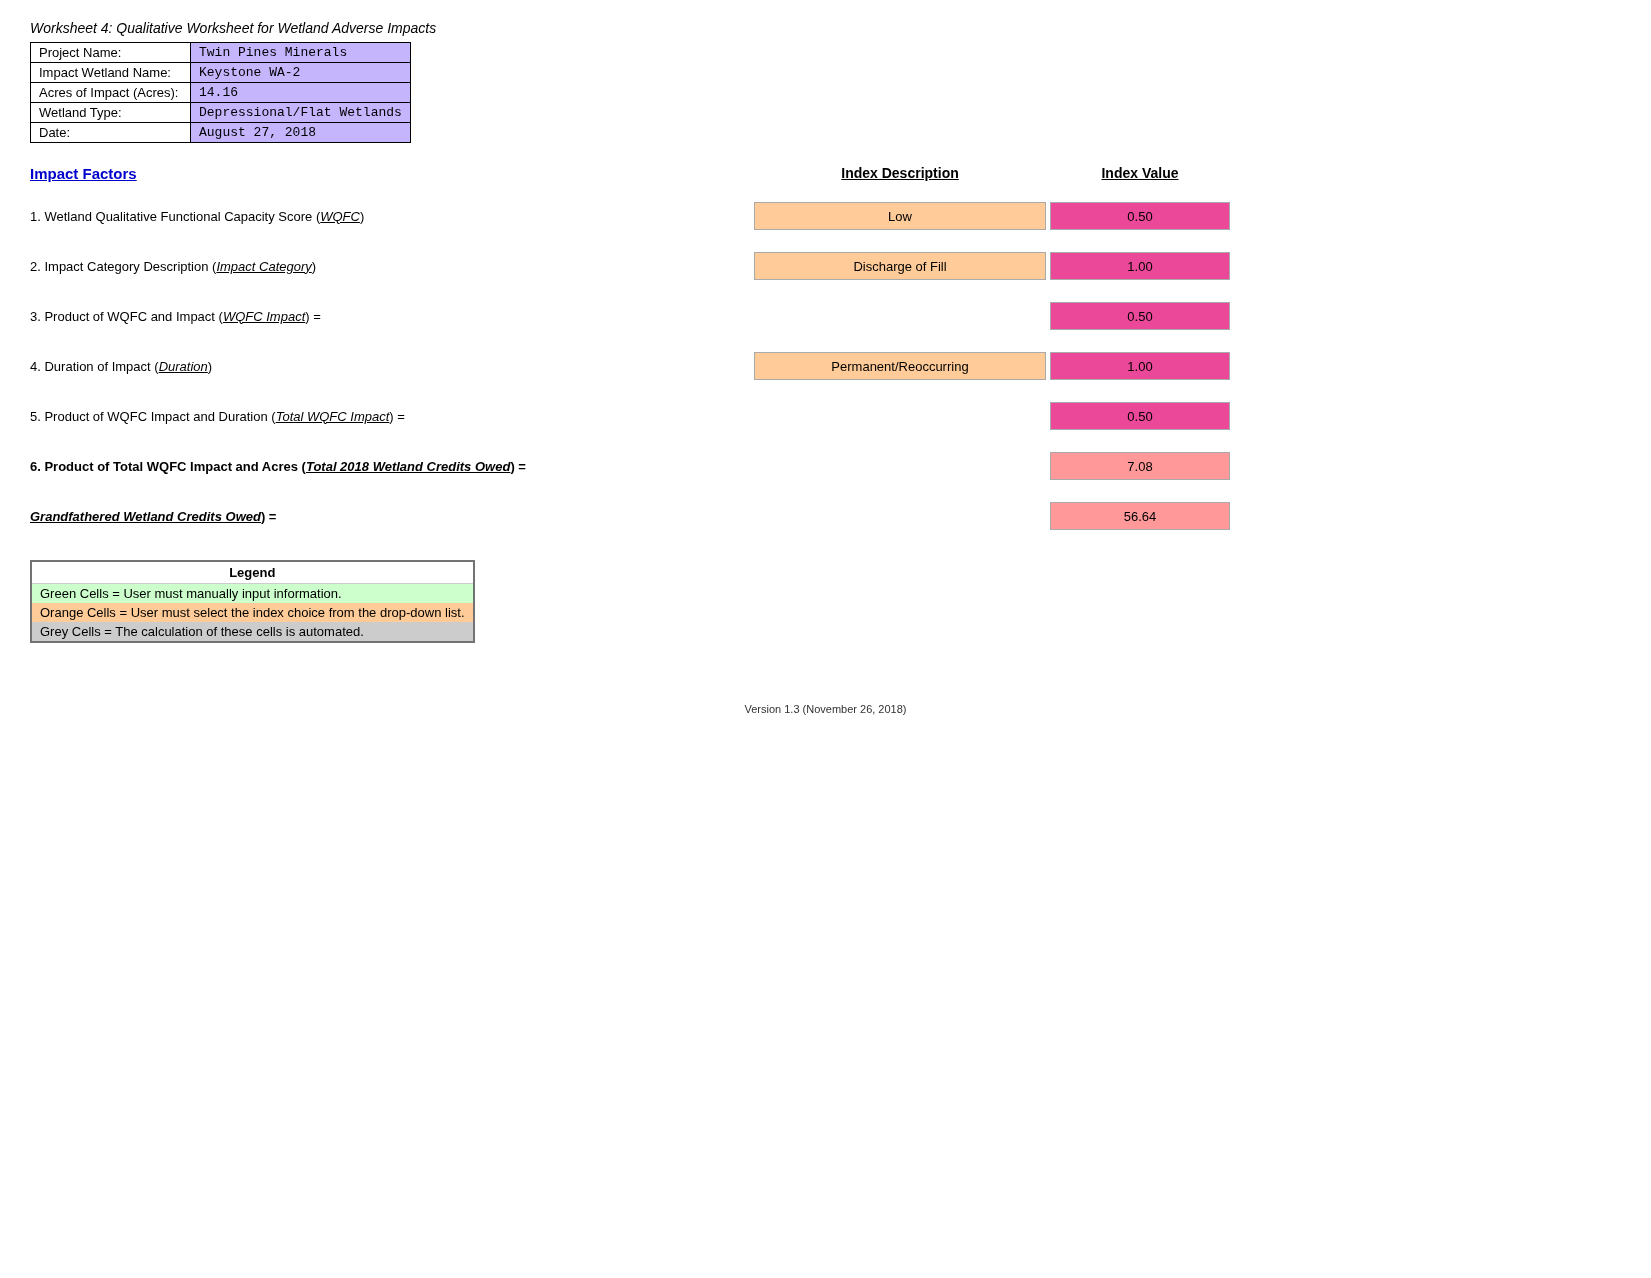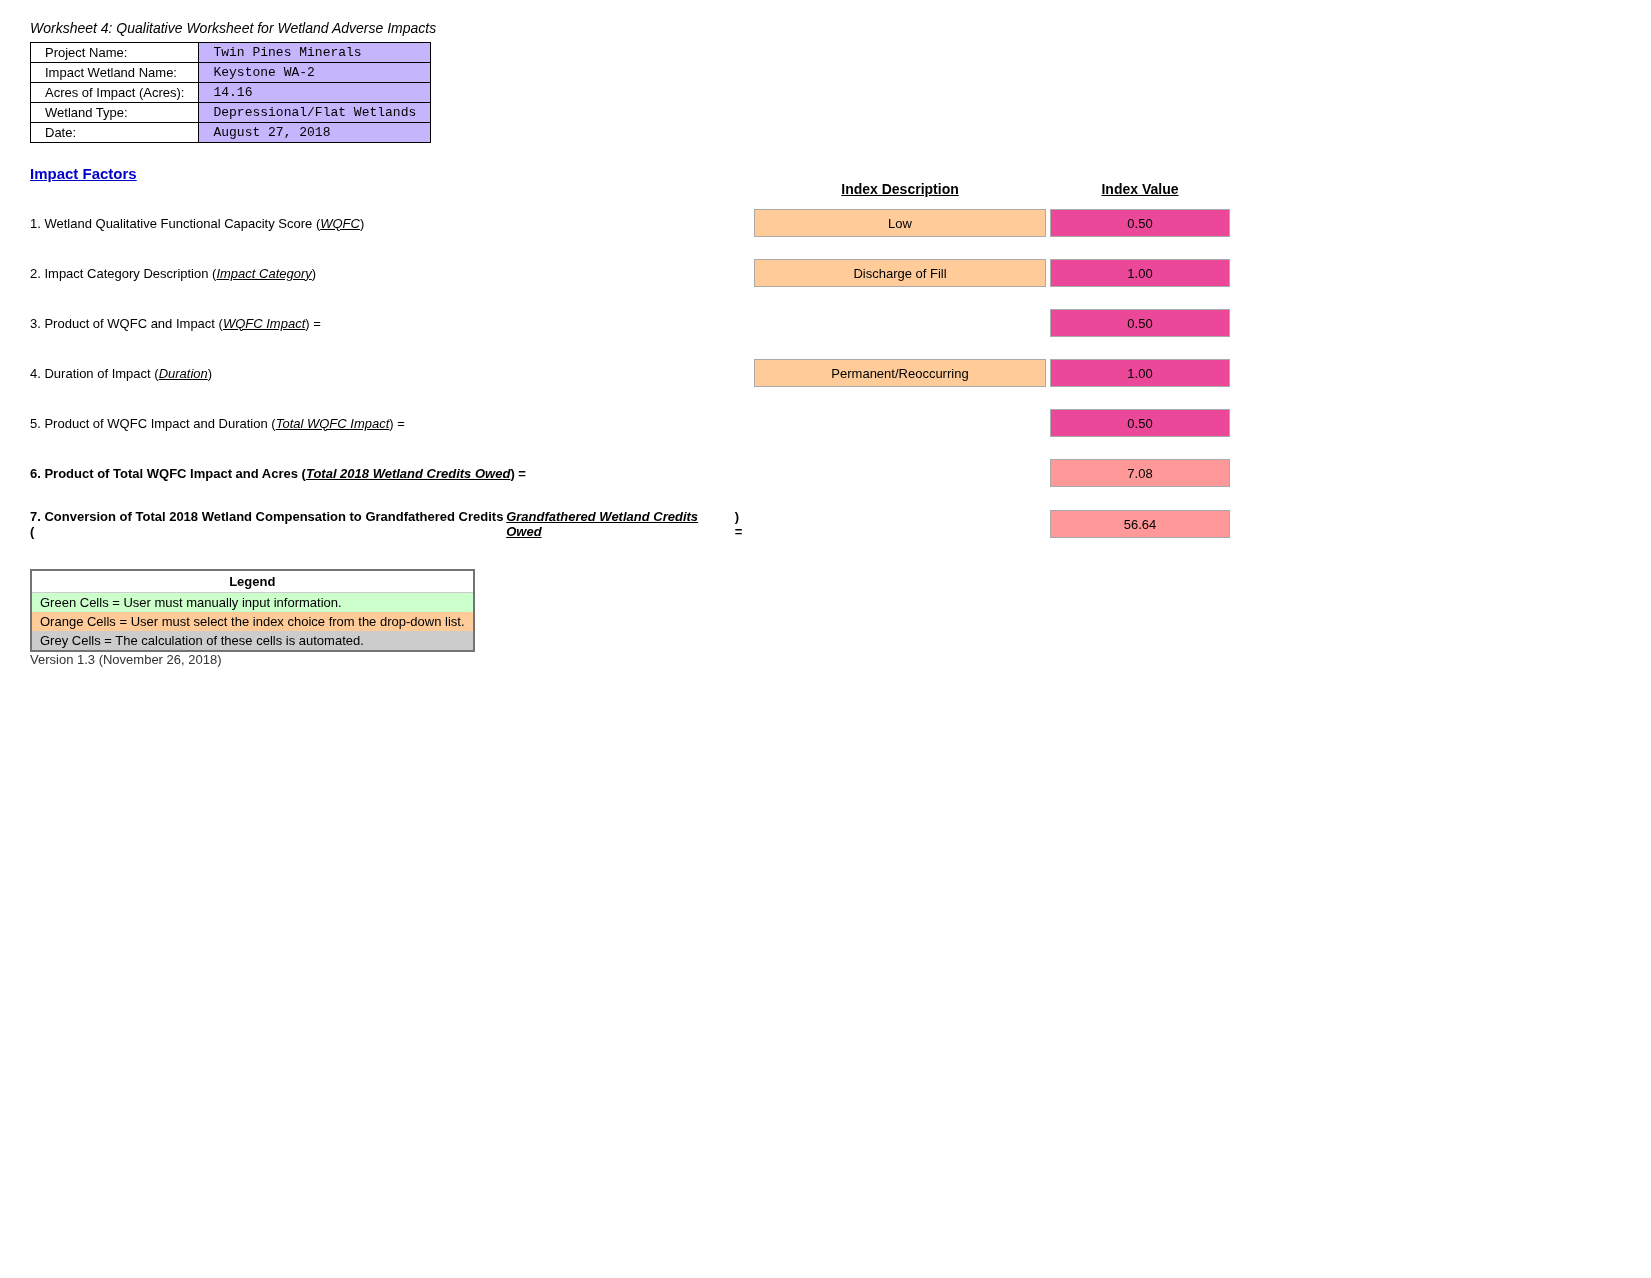--- a/index.html
+++ b/index.html
@@ -14,21 +14,21 @@
       font-style: italic;
       font-size: 14px;
       margin-bottom: 6px;
     }
     .info-table {
       border-collapse: collapse;
       margin-bottom: 18px;
     }
     .info-table td {
       border: 1px solid #000;
-      padding: 2px 14px;
+      padding: 2px 8px;
       font-size: 13px;
     }
     .info-table td:first-child {
       background: #fff;
       min-width: 160px;
     }
     .info-table td:nth-child(2) {
       background: #c4b5fd;
       min-width: 220px;
       font-family: Liberation Mono, monospace;
@@ -84,21 +84,20 @@
       color: #0000cc;
       font-weight: bold;
       font-size: 15px;
       text-decoration: underline;
       margin-bottom: 8px;
     }
     .index-header {
       font-weight: bold;
       font-size: 14px;
       text-decoration: underline;
-      margin-top: 16px;
     }
     .main-grid {
       width: 100%;
       max-width: 1200px;
     }
     .legend-section {
       border: 2px solid #737373;
       display: inline-block;
       max-width: 520px;
       margin-top: 12px;
@@ -110,21 +109,23 @@
       padding: 3px 8px;
     }
     .legend-item {
       padding: 2px 8px;
       font-size: 13px;
     }
     .legend-green { background: #ccffcc; }
     .legend-orange { background: #ffcc99; }
     .legend-grey { background: #cccccc; }
     .footer {
-      font-size: 13px;
+      text-align: center;
+      margin-top: 60px;
+      font-size: 11px;
       color: #333;
     }
     .row-separator {
       height: 6px;
     }
   </style>
 </head>
 <body>
 
 
@@ -220,21 +221,20 @@
           <span style="font-weight: bold;">6. Product of Total WQFC Impact and Acres (</span>
           <span style="font-weight: bold; font-style: italic; text-decoration: underline;">Total 2018 Wetland Credits Owed</span>
           <span style="font-weight: bold;">) =</span>
         </div>
         <div class="index-desc-cell empty"></div>
         <div class="index-value-cell highlight">7.08</div>
       </div>
       <div class="row-separator"></div>
       <div class="impact-row">
         <div class="impact-label">
-          <span style="font-weight: bold;">7. Conversion of Total 2018 Wetland Compensation to Grandfathered Credits (</span>
           <span style="font-weight: bold; font-style: italic; text-decoration: underline;">Grandfathered Wetland Credits Owed</span>
           <span style="font-weight: bold;">) =</span>
         </div>
         <div class="index-desc-cell empty"></div>
         <div class="index-value-cell highlight">56.64</div>
       </div>
       <div class="row-separator"></div>
     </div>
 </div>
 

